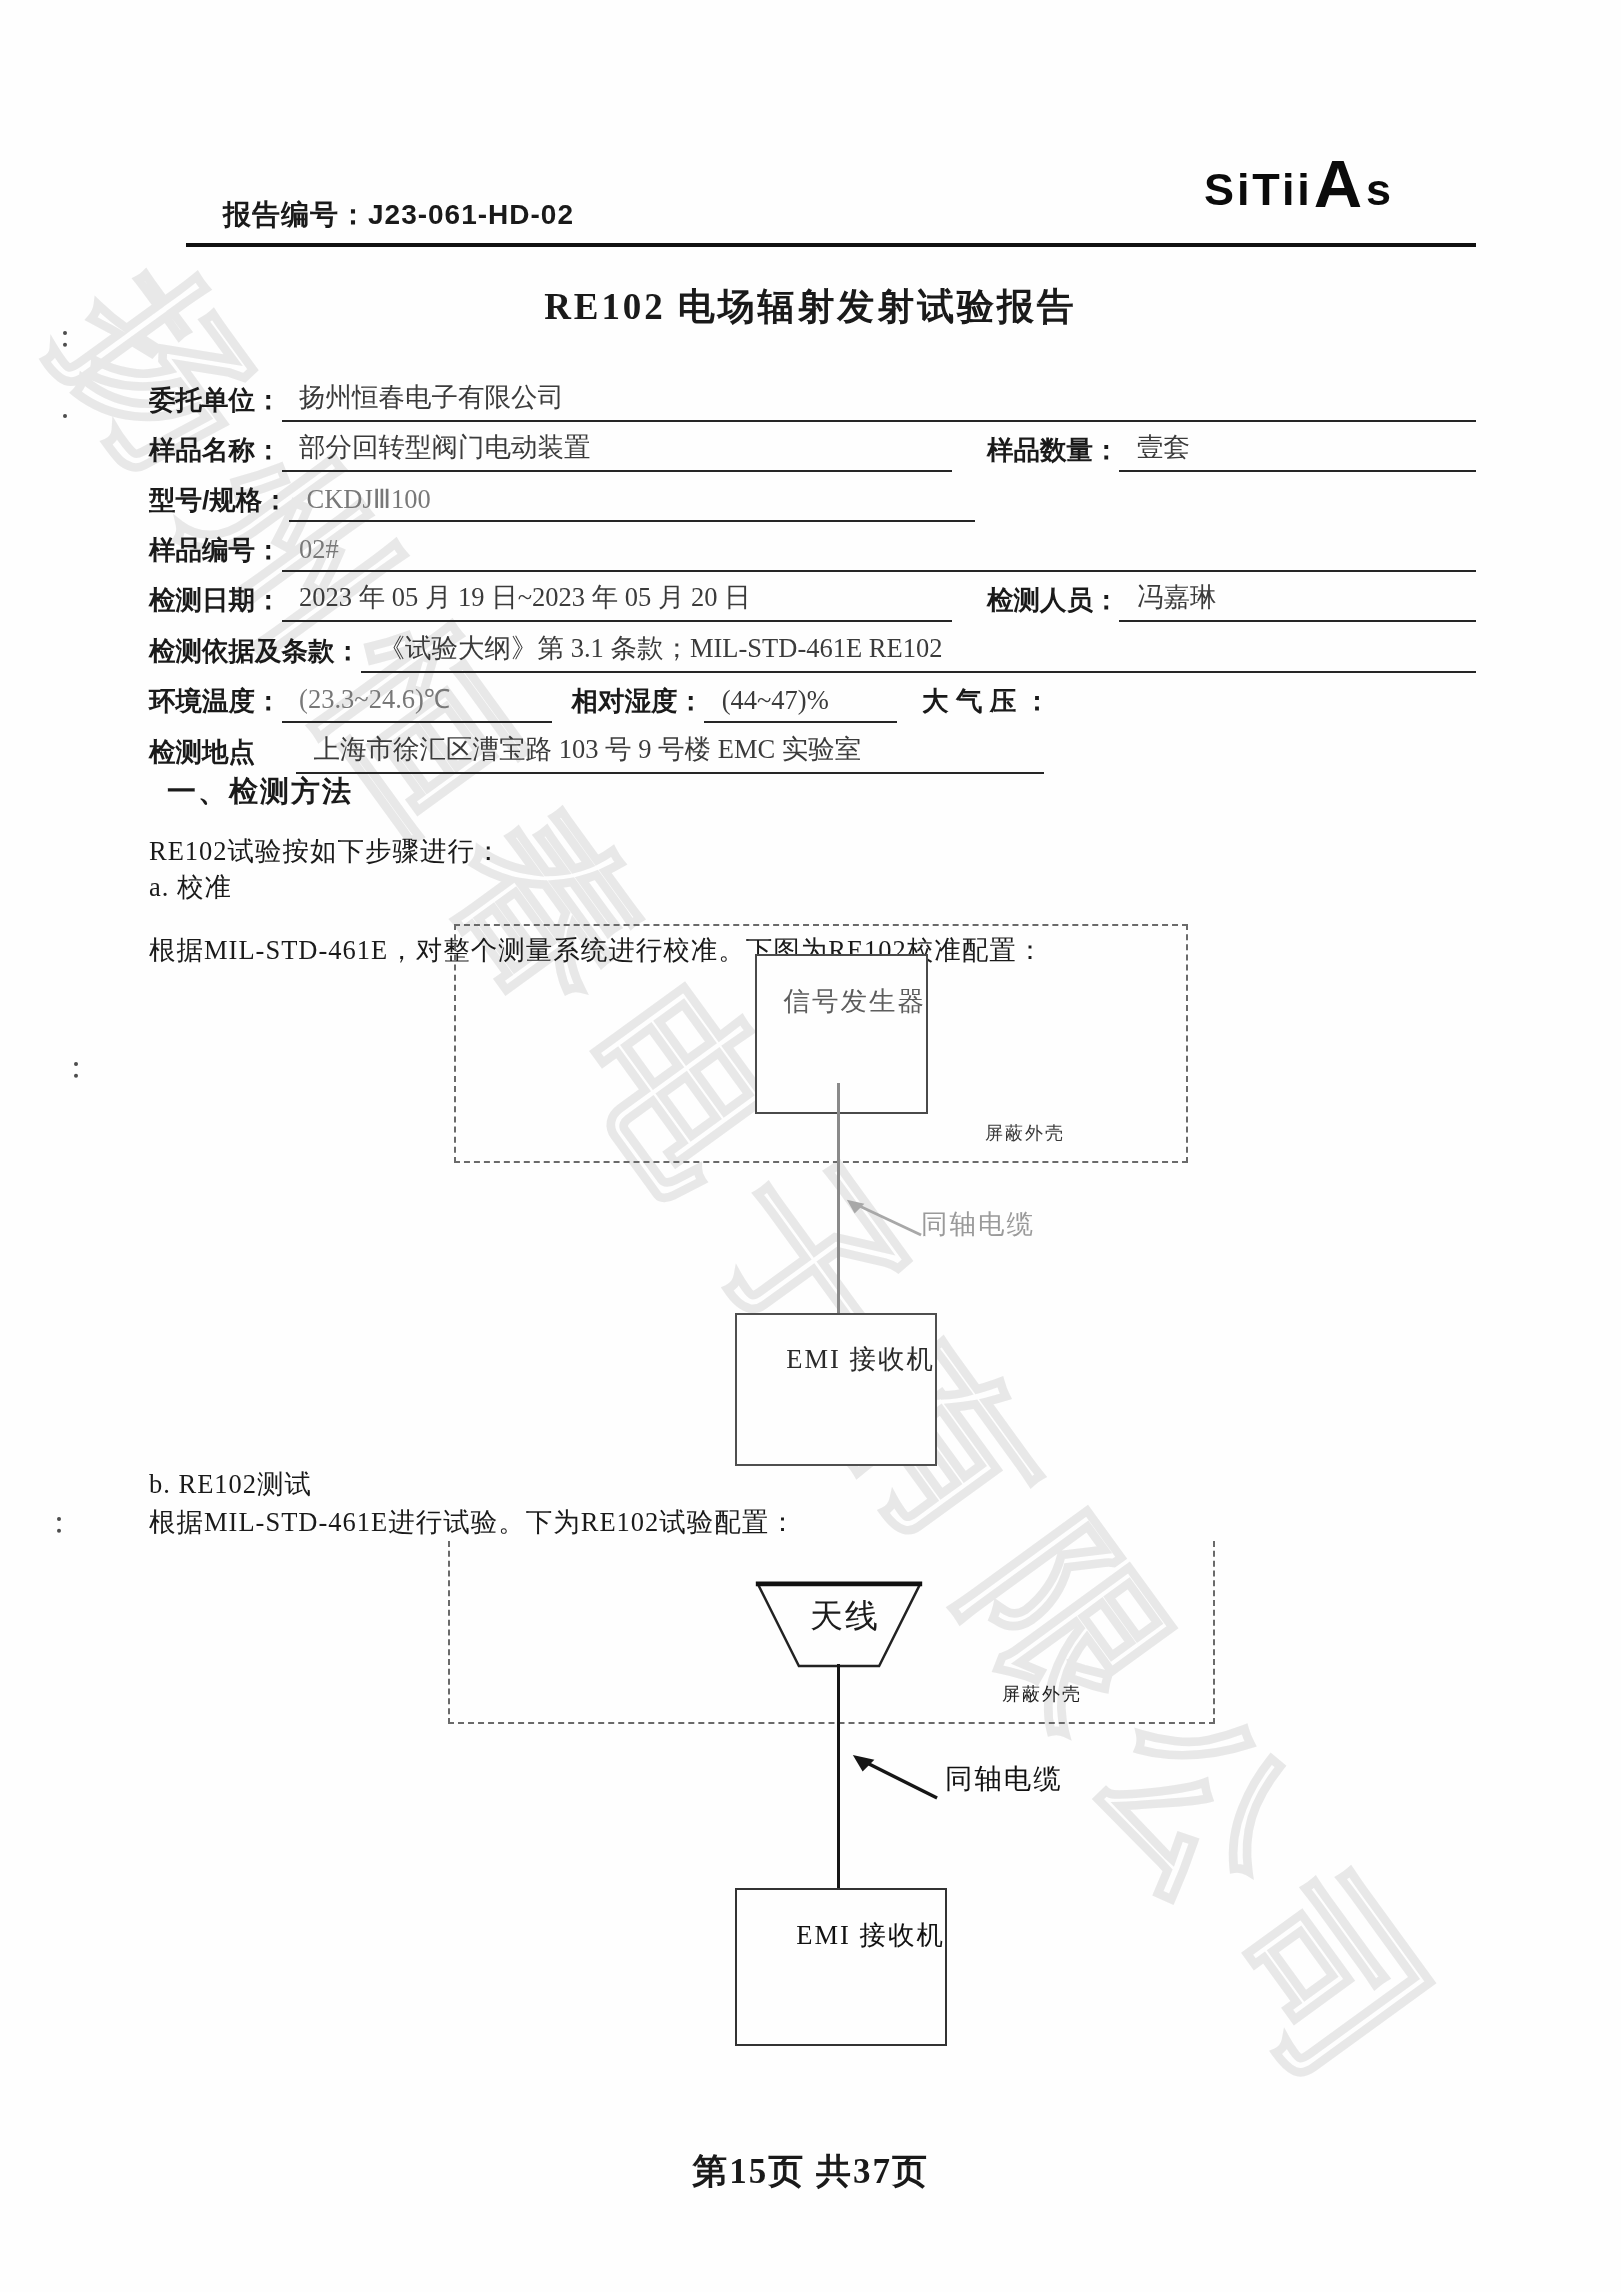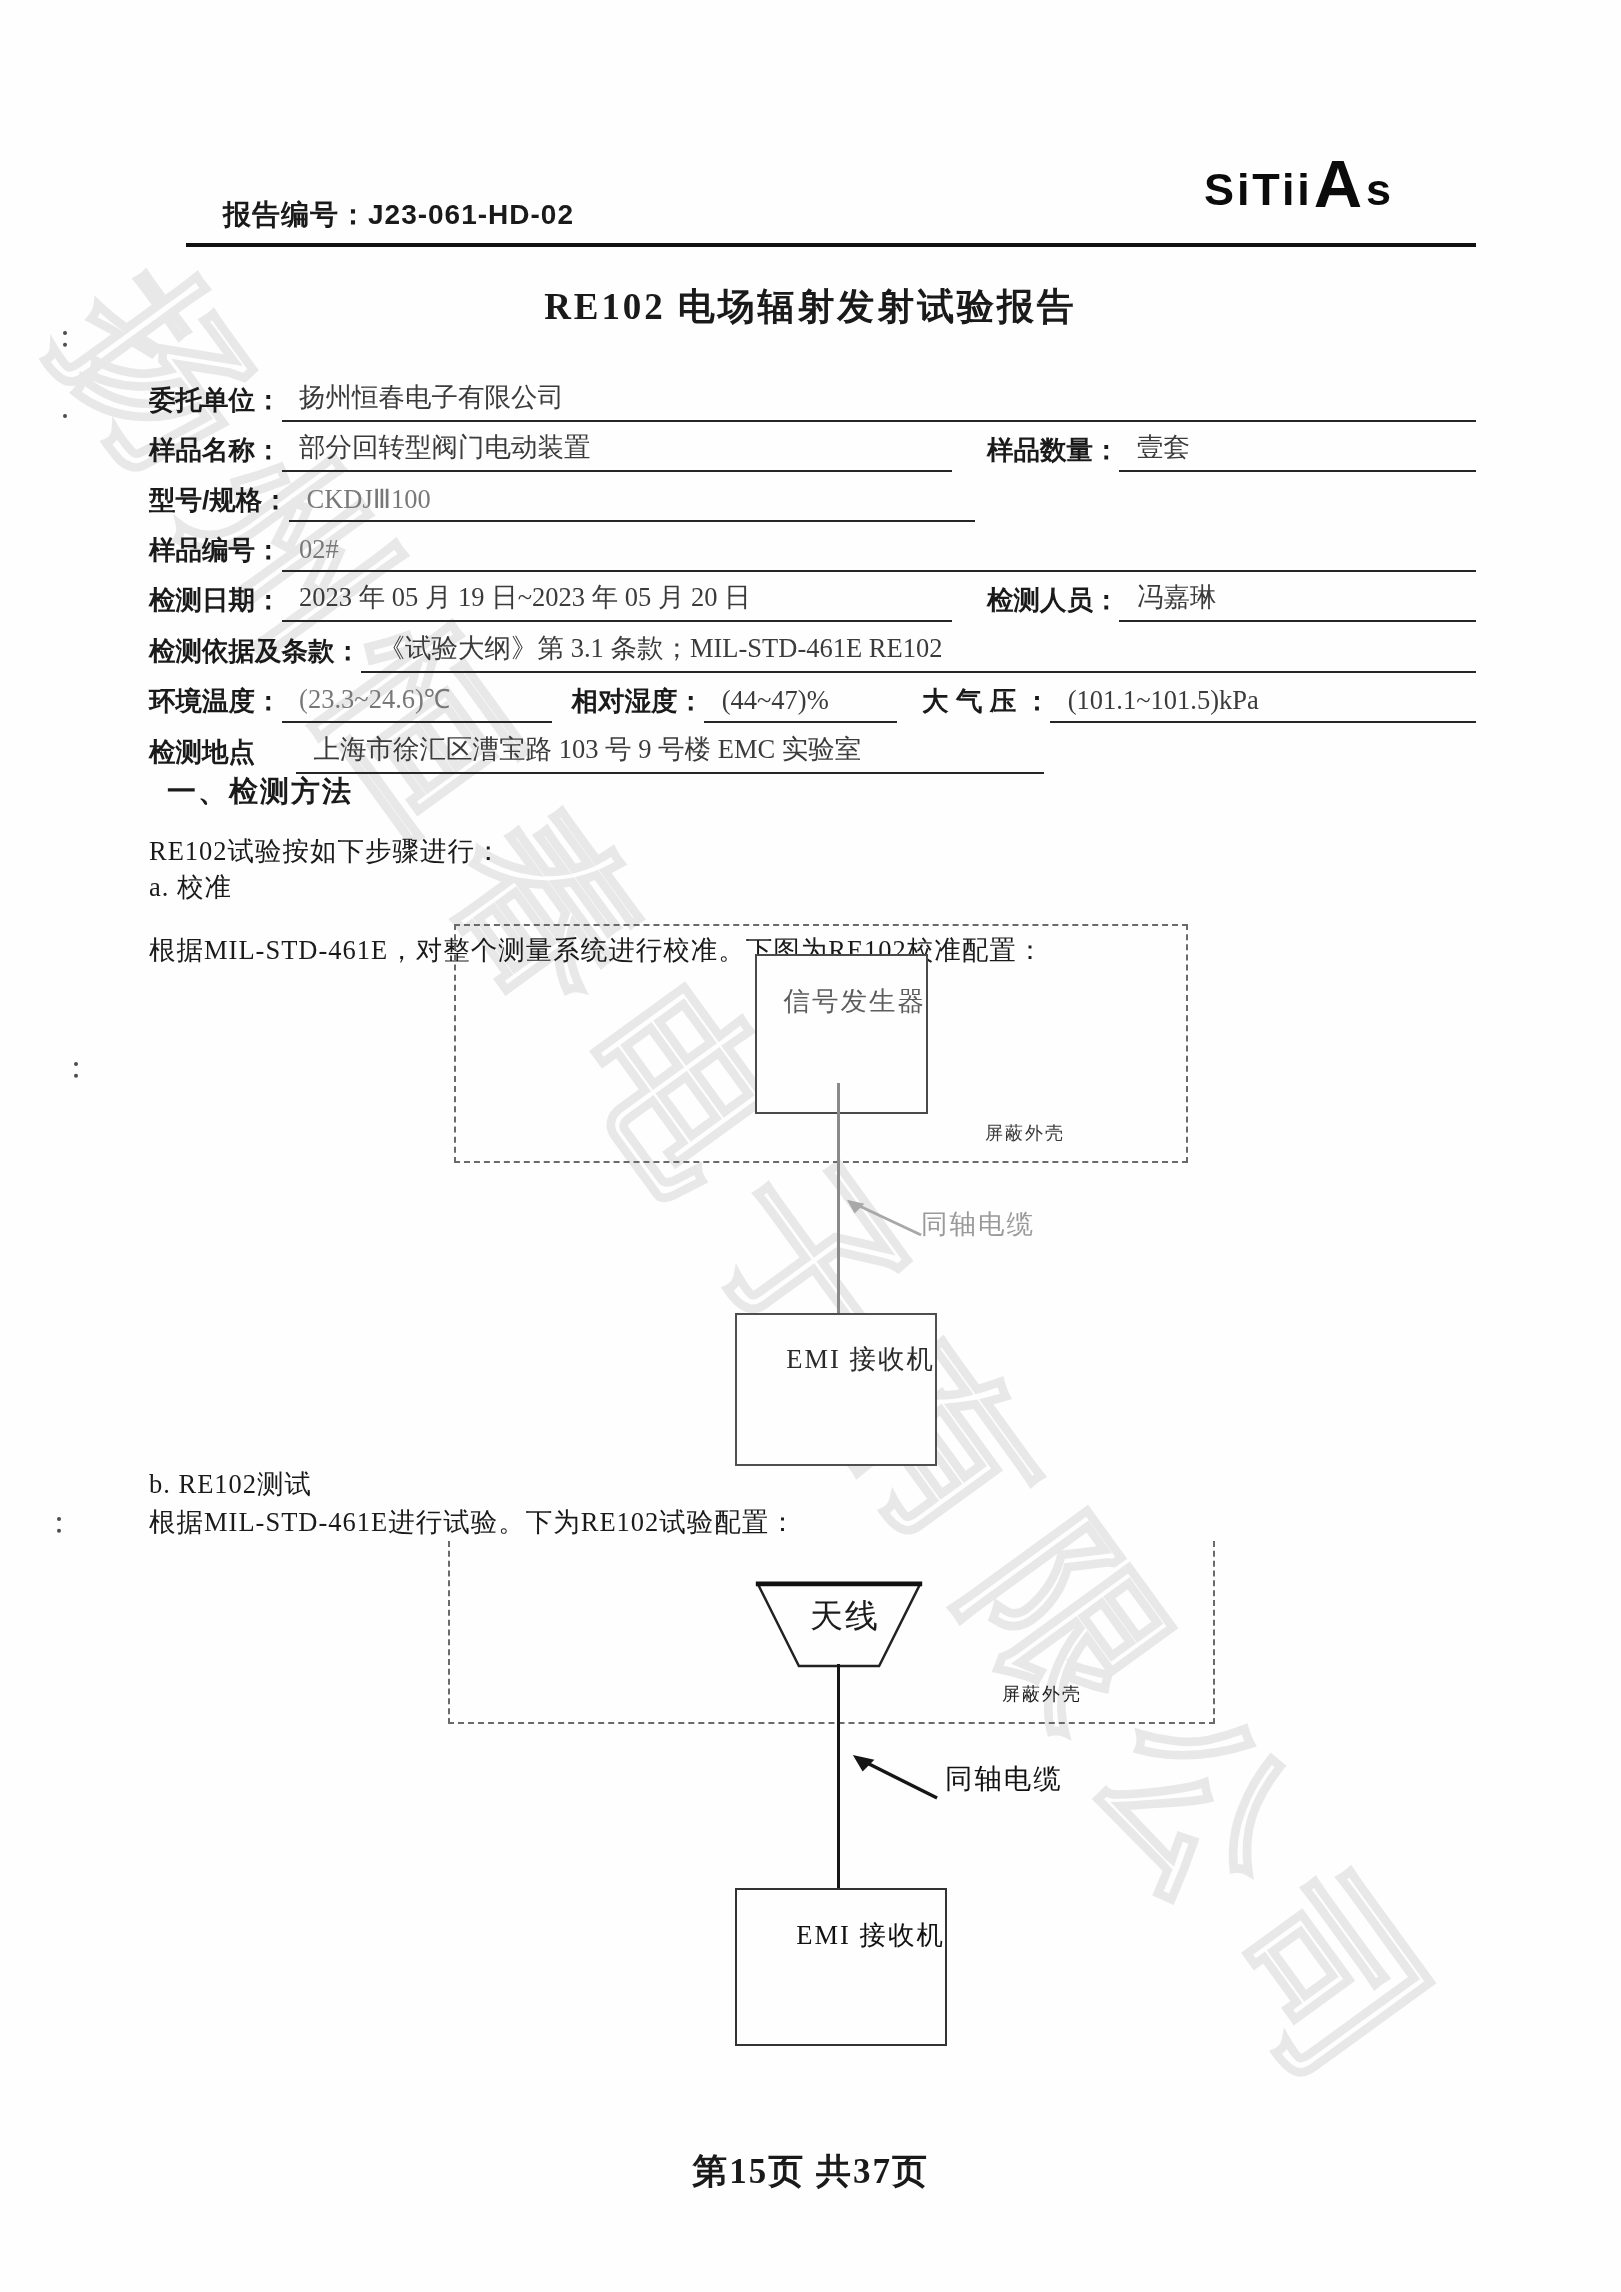--- a/index.html
+++ b/index.html
@@ -132,21 +132,20 @@
       <span class="lbl">检测依据及条款：</span>
       <span class="val grow">《试验大纲》第 3.1 条款；MIL-STD-461E RE102</span>
     </div>
 
     <div class="frow r7">
       <span class="lbl">环境温度：</span>
       <span class="val light" style="width:247px;">(23.3~24.6)℃</span>
       <span class="lbl" style="margin-left:19.6px;">相对湿度：</span>
       <span class="val" style="width:169px;">(44~47)%</span>
       <span class="lbl" style="margin-left:25.5px;">大 气 压 ：</span>
-      <span class="val grow">(101.1~101.5)kPa</span>
     </div>
 
     <div class="frow r8">
       <span class="lbl">检测地点</span>
       <span class="val" style="width:725px;">上海市徐汇区漕宝路 103 号 9 号楼 EMC 实验室</span>
     </div>
 
     <div class="sec-heading">一、检测方法</div>
     <div class="para p1">RE102试验按如下步骤进行：</div>
     <div class="para p2">a. 校准</div>

